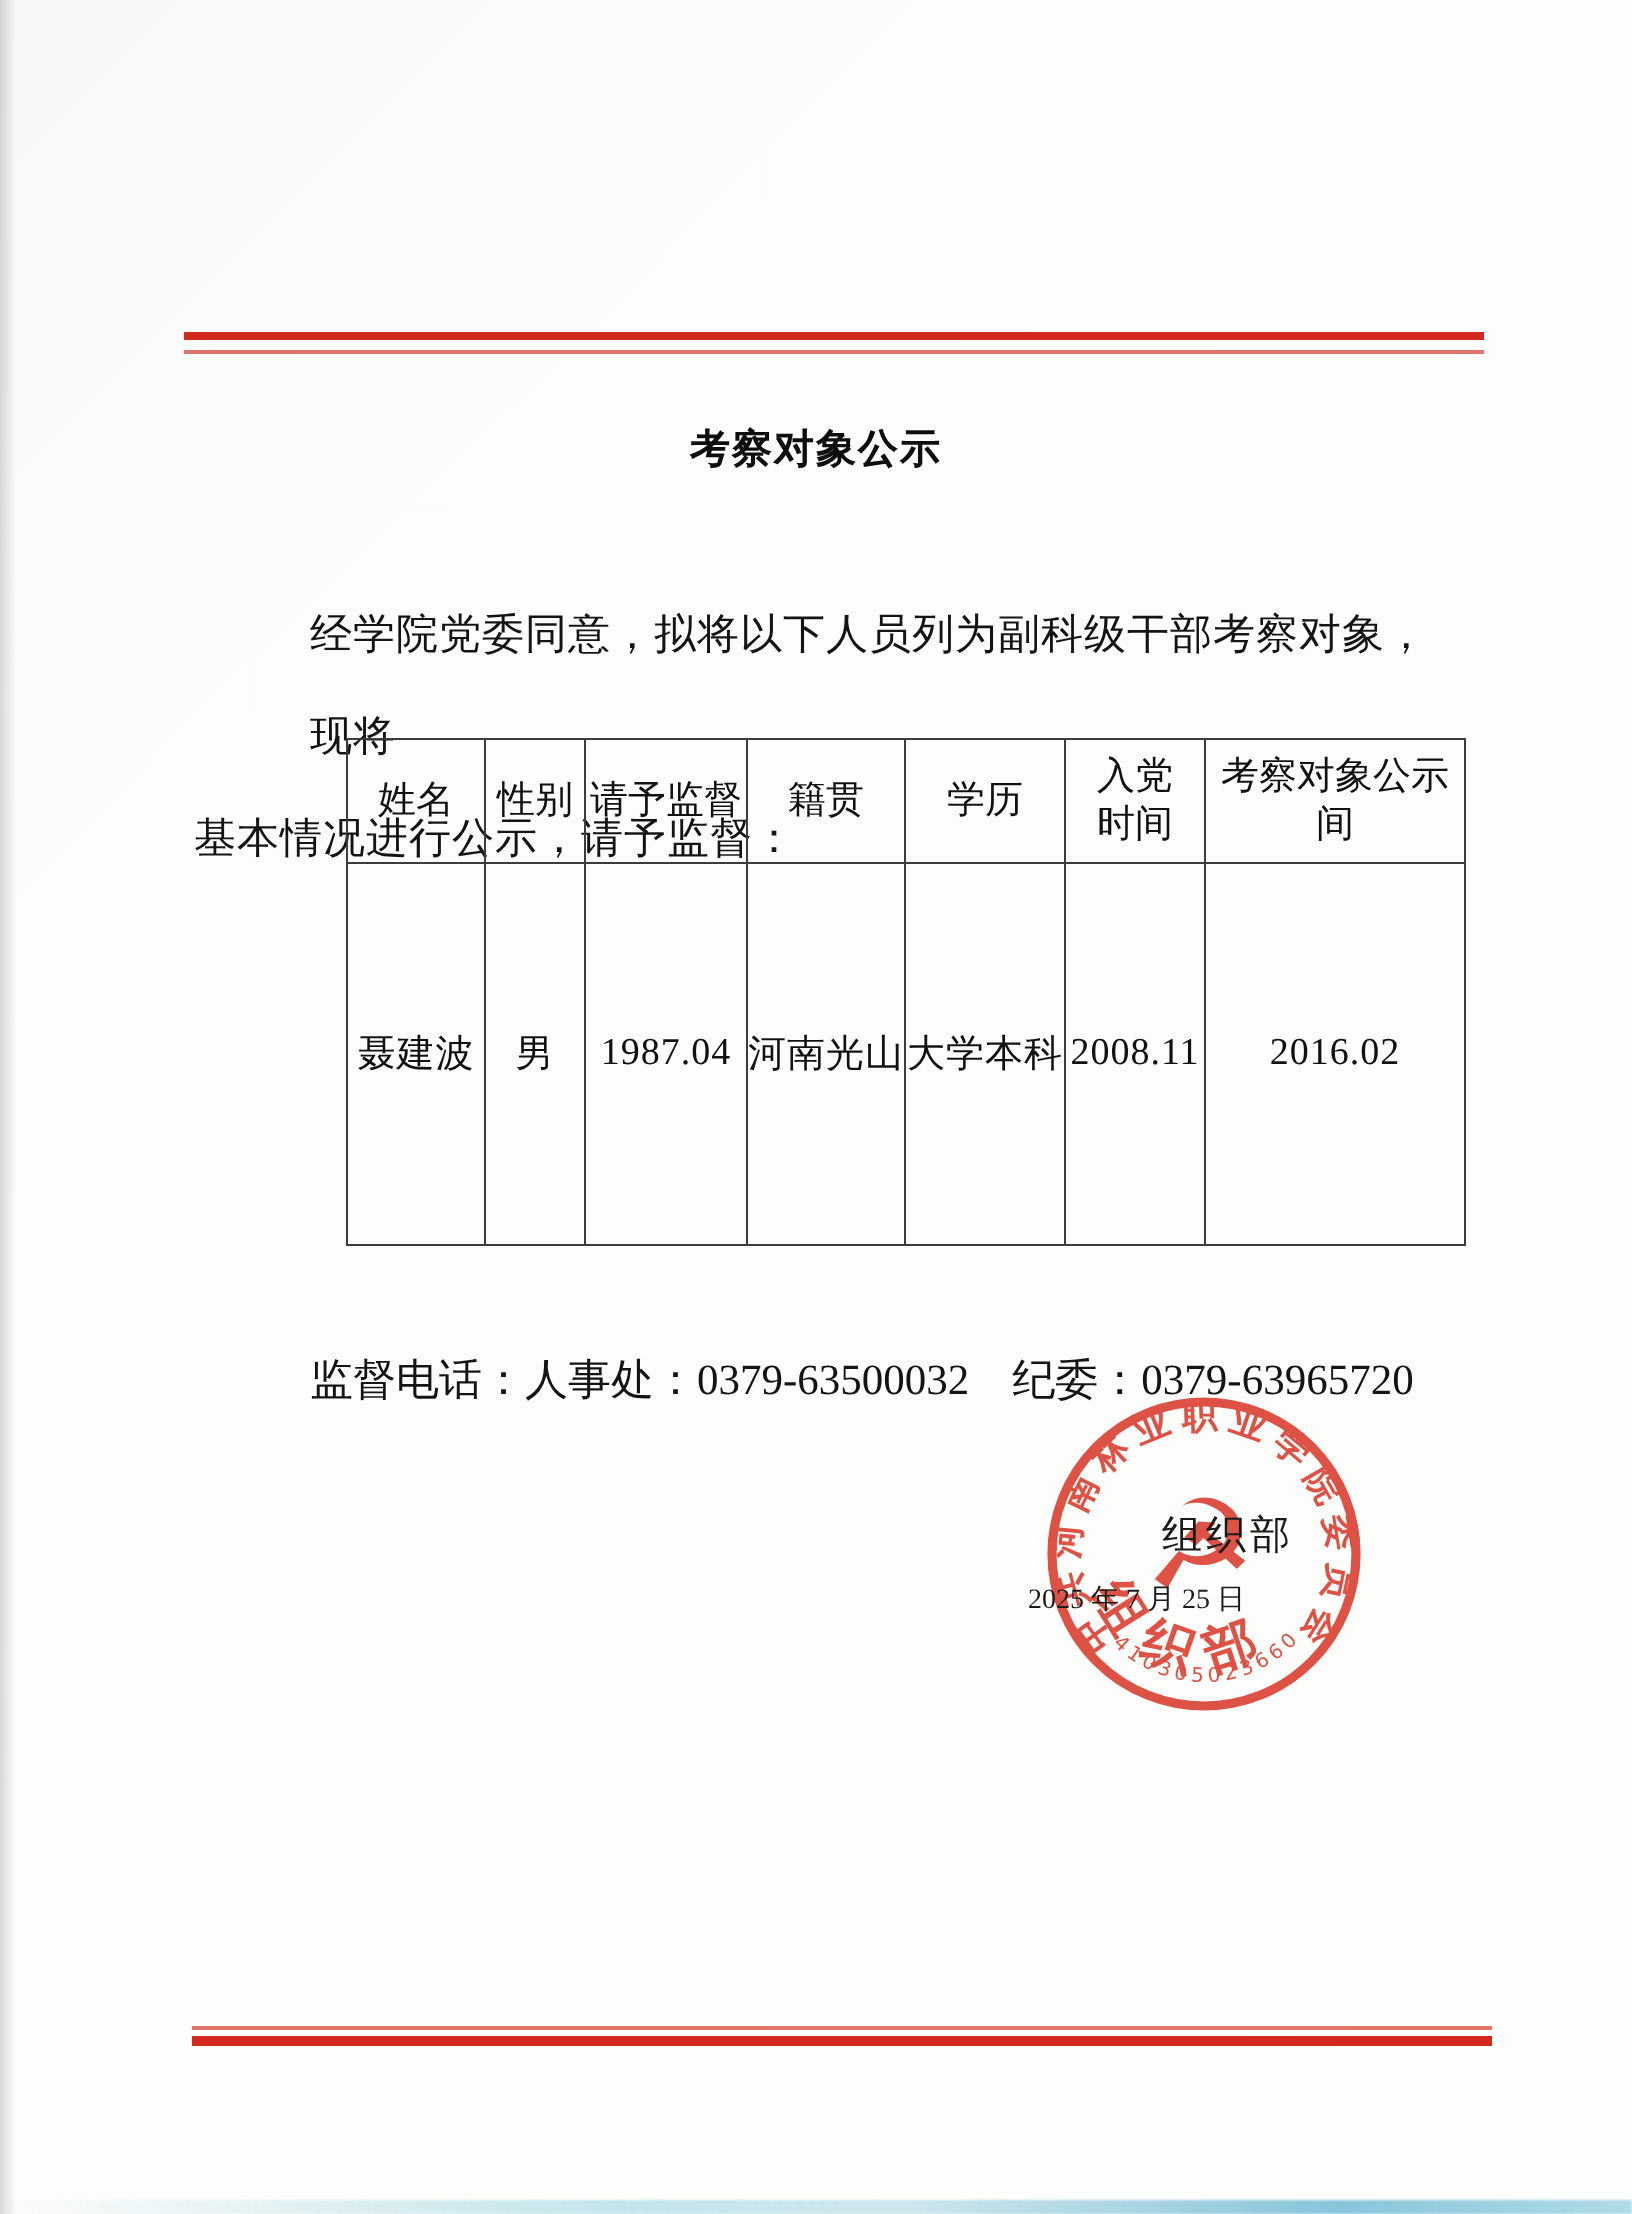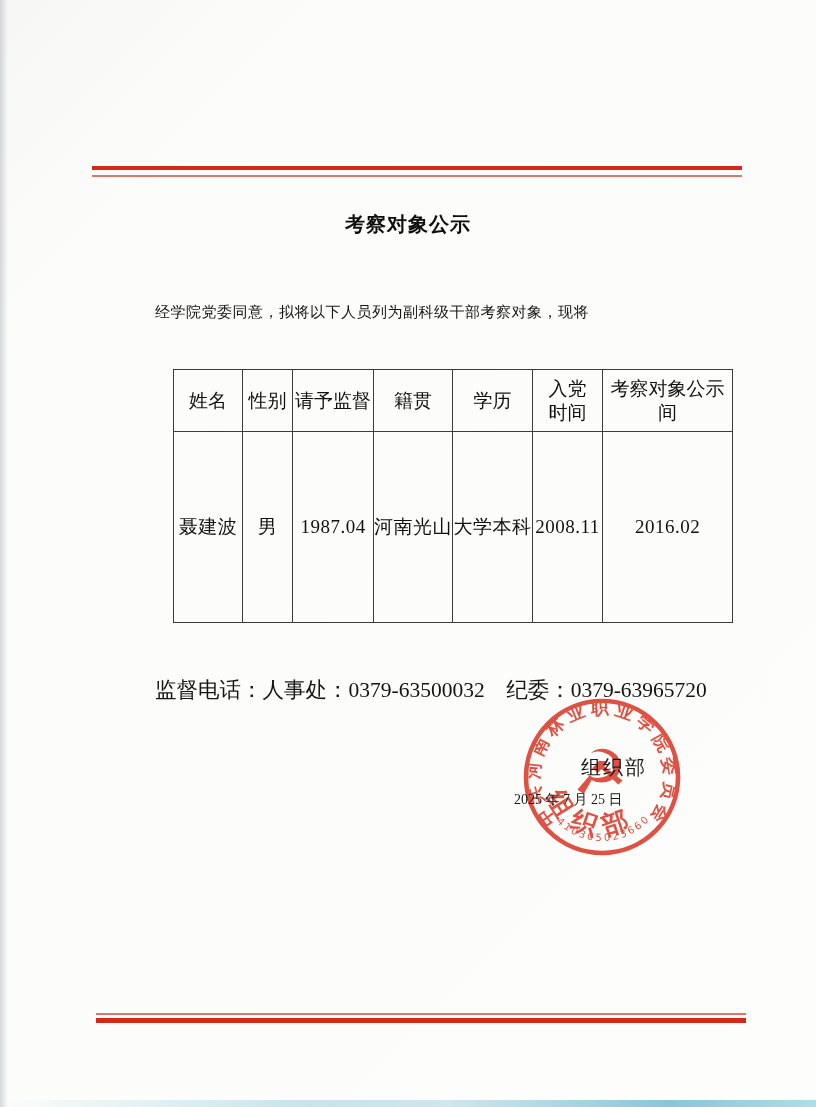--- a/index.html
+++ b/index.html
@@ -38,21 +38,21 @@
   .rule-bottom-thin  { top:1013px; left:96px; width:650px; height:2px; background:var(--rule_red_light,#e2756b); }
   .rule-bottom-thick { top:1018px; left:96px; width:650px; height:5px; background:var(--rule_red,#d2291c); }
   .doc-title {
     position:absolute; top:211px; left:0; width:100%;
     text-align:center;
     font-size:20px; font-weight:bold; color:#0e0e0e;
     letter-spacing:1px;
   }
   .body-text {
     position:absolute; top:292px; left:97px; width:625px;
-    font-size:15px; line-height:40px; color:#141414;
+    font-size:21px; line-height:51px; color:#141414;
     letter-spacing:.5px;
   }
   .body-text .indent { padding-left:58px; }
   .personnel-table {
     position:absolute; top:369px; left:133px;
     width:559px; height:254px;
     border-collapse:collapse;
     font-size:19px; color:#111;
     table-layout:fixed;
     margin-left:40px;
@@ -92,20 +92,21 @@
 <div class="page">
   <div class="edge-left"></div>
 
   <div class="rule rule-top-thick"></div>
   <div class="rule rule-top-thin"></div>
 
   <div class="doc-title">考察对象公示</div>
 
   <div class="body-text">
     <div class="indent">经学院党委同意，拟将以下人员列为副科级干部考察对象，现将</div>
+    <div>基本情况进行公示，请予监督：</div>
   </div>
 
   <table class="personnel-table">
     <colgroup>
       <col style="width:69px">
         <col style="width:50px">
         <col style="width:81px">
       <col style="width:79px">
         <col style="width:80px">
         <col style="width:70px">

